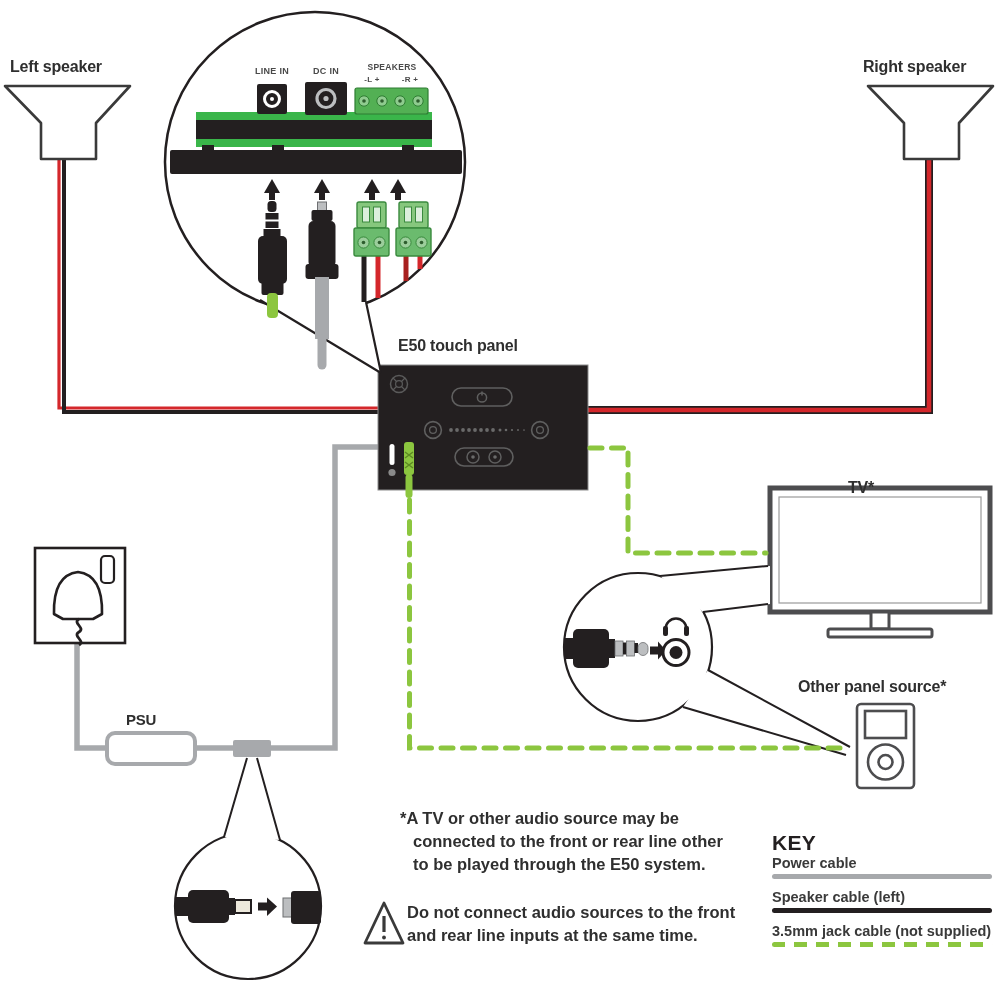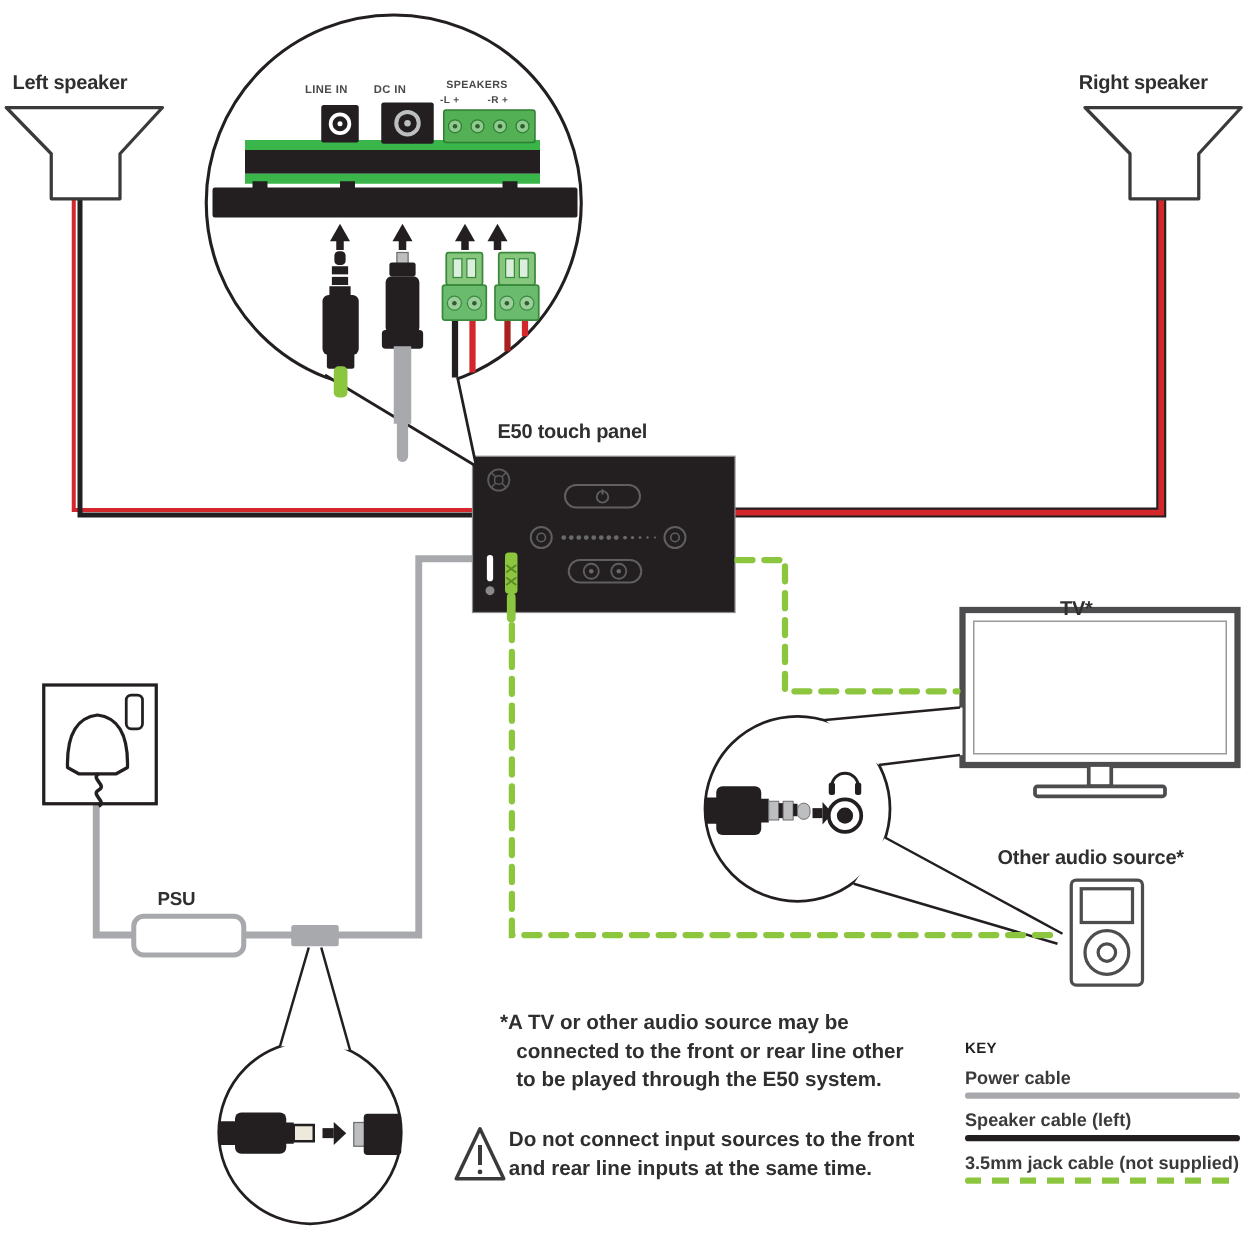--- a/index.html
+++ b/index.html
@@ -1,28 +1,28 @@
 <!DOCTYPE html>
 <html><head>
 <meta charset="utf-8">
 <style>
   html,body{margin:0;padding:0;background:#fff;}
   .stage{position:relative;width:1000px;height:1000px;background:#fff;overflow:hidden;
          font-family:"Liberation Sans","DejaVu Sans",sans-serif;}
   .stage svg{position:absolute;left:0;top:0;}
   .lbl{position:absolute;font-weight:700;color:#2f2f2f;font-size:16px;text-align:left;
        letter-spacing:-0.2px;white-space:nowrap;}
-  .portlbl{position:absolute;font-weight:700;color:#4a4a4a;font-size:9px;
+  .portlbl{position:absolute;font-weight:700;color:#4a4a4a;font-size:9px;text-align:center;
        letter-spacing:0.3px;white-space:nowrap;}
   .note{position:absolute;left:400px;top:807px;width:360px;}
   .note-line{font-size:16.5px;font-weight:700;color:#2f2f2f;line-height:23px;white-space:nowrap;}
   .indent{margin-left:13px;}
   .warn{position:absolute;left:407px;top:901px;width:350px;}
   .key{position:absolute;left:772px;top:831px;width:220px;}
-  .key-title{font-size:12px;font-weight:700;color:#231F20;margin-bottom:10px;letter-spacing:0.3px;}
+  .key-title{font-size:21px;font-weight:700;color:#231F20;letter-spacing:0.3px;}
   .key-label{font-size:14.5px;font-weight:700;color:#3a3a3a;margin-bottom:3px;white-space:nowrap;}
   .key-swatch{height:5px;border-radius:3px;margin-bottom:10px;}
 </style>
 </head>
 <body>
 
 <div class="stage">
 
 <svg width="1000" height="1000" viewBox="0 0 1000 1000">
 
@@ -265,37 +265,37 @@
     <path d="M384,903 L403,943 H365 Z" stroke-width="2.8" stroke-linejoin="round"></path>
     <path d="M384,916 V932" stroke-width="3.2"></path>
     <circle cx="384" cy="937.5" r="1.9" fill="#3a3a3a" stroke="none"></circle>
   </g>
 </svg>
 
 <div class="lbl" style="left:10px;top:58px;width:115px;">Left speaker</div>
 <div class="lbl" style="left:863px;top:58px;width:130px;">Right speaker</div>
 <div class="lbl" style="left:398px;top:337px;width:170px;">E50 touch panel</div>
 <div class="lbl" style="left:848px;top:459px;width:65px;margin-top:20px;">TV*</div>
-<div class="lbl" style="left:798px;top:678px;width:175px;">Other audio source*</div>
+<div class="lbl" style="left:798px;top:678px;width:175px;">Other panel source*</div>
 <div class="lbl" style="left:126px;top:711px;width:50px;font-size:15px;">PSU</div>
 
 <div class="portlbl" style="left:244px;top:66px;width:56px;">LINE IN</div>
 <div class="portlbl" style="left:299px;top:66px;width:54px;">DC IN</div>
 <div class="portlbl" style="left:357px;top:62px;width:70px;font-size:8.5px;">SPEAKERS</div>
 <div class="portlbl" style="left:352px;top:75px;width:40px;font-size:8px;">-L +</div>
 <div class="portlbl" style="left:390px;top:75px;width:40px;font-size:8px;">-R +</div>
 
 <div class="note">
   <div class="note-line">*A TV or other audio source may be</div>
   <div class="note-line indent">connected to the front or rear line other</div>
   <div class="note-line indent">to be played through the E50 system.</div>
 </div>
 
 <div class="warn">
-  <div class="note-line">Do not connect input sources to the front</div>
+  <div class="note-line">Do not connect audio sources to the front</div>
   <div class="note-line">and rear line inputs at the same time.</div>
 </div>
 
 <div class="key">
   <div class="key-title">KEY</div>
   <div class="key-row">
     <div class="key-label">Power cable</div>
     <div class="key-swatch" style="background: rgb(167, 169, 172);"></div>
   </div>
   <div class="key-row">

